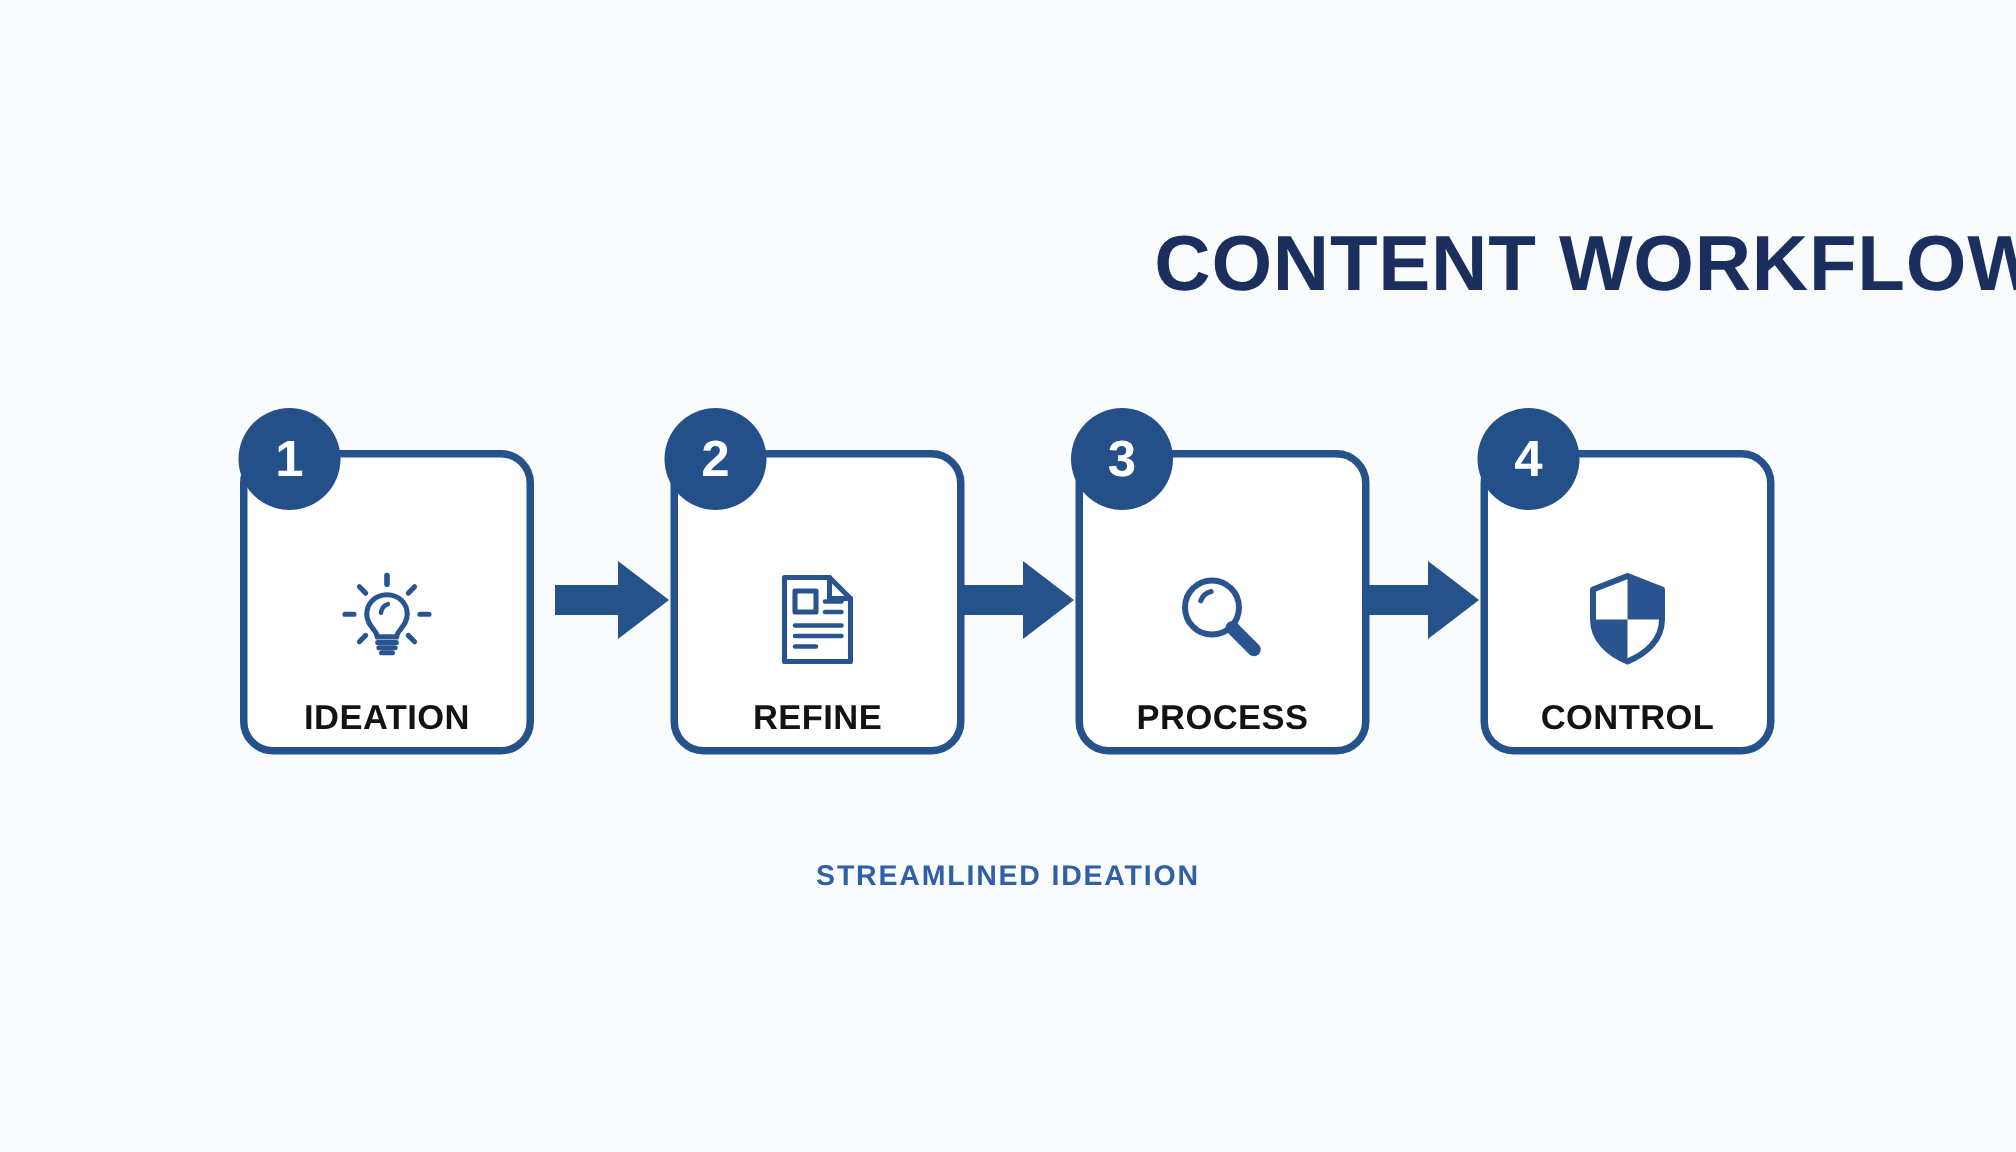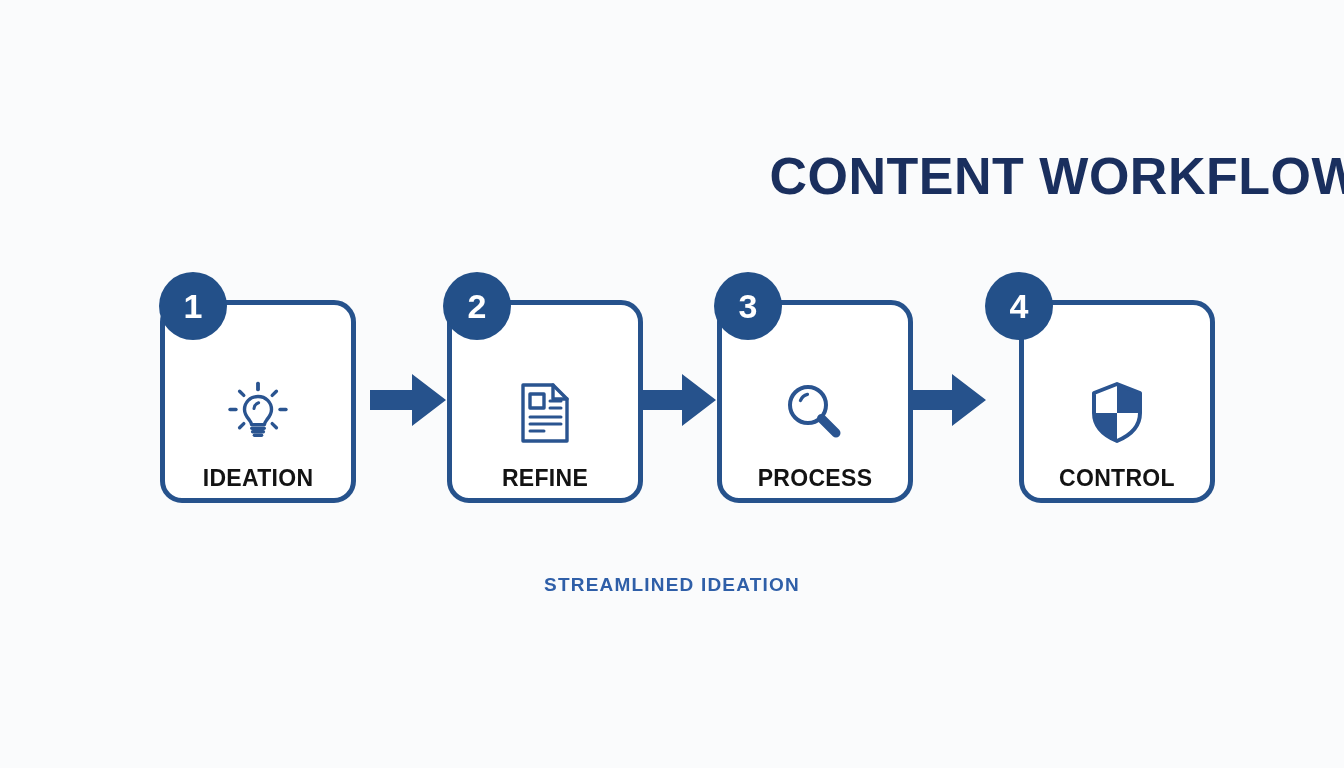--- a/index.html
+++ b/index.html
@@ -50,21 +50,21 @@
     width: 196px;
     height: 203px;
     border: 5px solid #26528c;
     border-radius: 22px;
     background: #ffffff;
     box-sizing: border-box;
   }
   .card-1 { left: 160px; }
   .card-2 { left: 447px; }
   .card-3 { left: 717px; }
-  .card-4 { left: 987px; margin-left: 32px; }
+  .card-4 { left: 987px; }
 
   
   .badge {
     position: absolute;
     width: 68px;
     height: 68px;
     border-radius: 50%;
     background: #235089;
     color: #ffffff;
     font-size: 34px;

